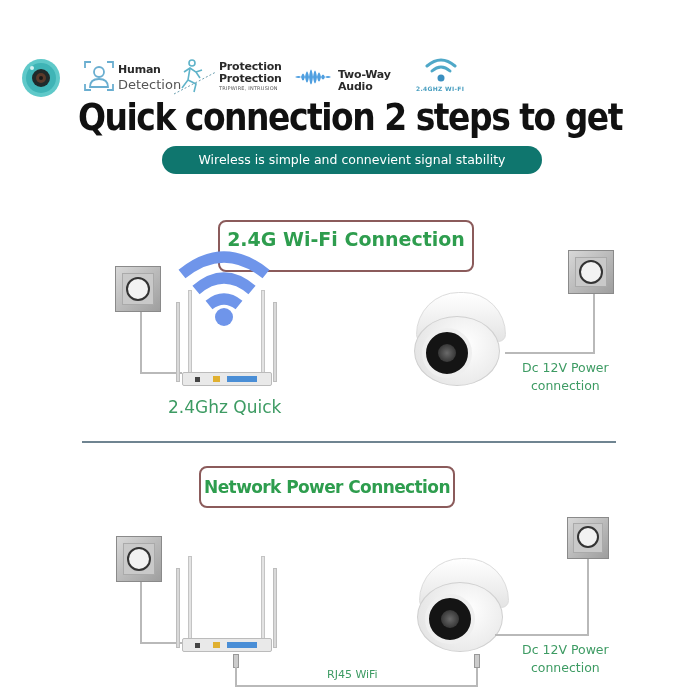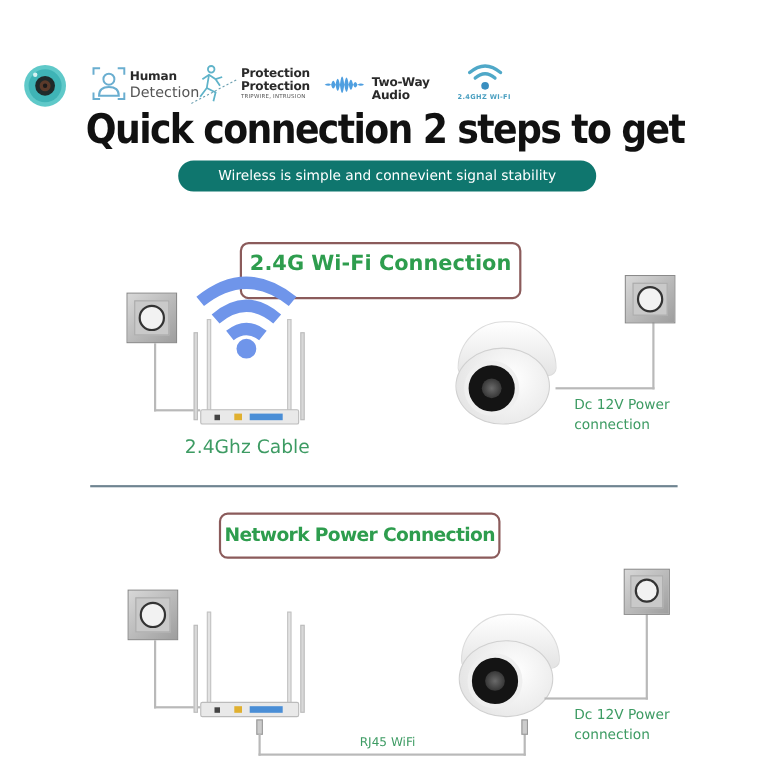--- a/index.html
+++ b/index.html
@@ -25,21 +25,21 @@
     color: #fff; font-family: "DejaVu Sans", sans-serif; font-size: 12.5px;
     text-align: center; line-height: 28px;
   }
   .section-box {
     border: 2px solid #8b5b5b; border-radius: 8px; background: #fff;
     color: #2e9d4e; font-family: "DejaVu Sans", sans-serif; font-weight: bold;
     text-align: center;
   }
   .box1 { left: 218px; top: 204px; width: 256px; height: 52px; font-size: 19px; line-height: 34px; margin-top: 16px; }
   .box2 { left: 199px; top: 466px; width: 256px; height: 42px; font-size: 17px; line-height: 38px; letter-spacing: -0.6px; transform-origin: center; }
-  .green-label { color: #3d9b63; font-family: "DejaVu Sans", sans-serif; }
+  .green-label { color: #3d9b63; font-family: "DejaVu Sans", sans-serif; text-align: center; }
   .divider { left: 82px; top: 441px; width: 534px; height: 2px; background: #6f8491; }
   .wire { background: #b9b9b9; }
 </style>
 </head>
 <body>
 
 <div class="abs" style="left:0;top:0;width:700px;height:70px;margin-top:44px;">
 
   <svg class="abs" style="left:21px;top:14px;" width="40" height="40" viewBox="0 0 40 40">
     <circle cx="20" cy="20" r="19" fill="#5fc9c9"></circle>
@@ -124,21 +124,21 @@
   <div class="abs" style="left:8px;top:22px;width:4px;height:80px;background:#d9d9d9;border:1px solid #bdbdbd;"></div>
   <div class="abs" style="left:20px;top:10px;width:4px;height:90px;background:#e3e3e3;border:1px solid #c4c4c4;"></div>
   <div class="abs" style="left:93px;top:10px;width:4px;height:90px;background:#e3e3e3;border:1px solid #c4c4c4;"></div>
   <div class="abs" style="left:105px;top:22px;width:4px;height:80px;background:#d9d9d9;border:1px solid #bdbdbd;"></div>
   <div class="abs" style="left:14px;top:92px;width:90px;height:14px;background:#e9e9e9;border:1px solid #bbb;border-radius:2px;">
     <div class="abs" style="left:12px;top:4px;width:5px;height:5px;background:#444;"></div>
     <div class="abs" style="left:30px;top:3px;width:7px;height:6px;background:#e0b030;"></div>
     <div class="abs" style="left:44px;top:3px;width:30px;height:6px;background:#4a8ed6;"></div>
   </div>
 </div>
-<div class="abs green-label" style="left:168px;top:397px;font-size:17px;">2.4Ghz Cable</div>
+<div class="abs green-label" style="left:168px;top:397px;font-size:17px;">2.4Ghz Quick</div>
 
 <div class="abs" style="left:412px;top:292px;width:96px;height:96px;">
   <div class="abs" style="left:4px;top:0;width:90px;height:50px;border-radius:45px 45px 8px 8px;background:linear-gradient(#ffffff,#e4e4e4);border:1px solid #dcdcdc;"></div>
   <div class="abs" style="left:2px;top:24px;width:86px;height:70px;border-radius:50%;background:radial-gradient(circle at 60% 40%,#ffffff,#dedede);border:1px solid #d0d0d0;"></div>
   <div class="abs" style="left:10px;top:36px;width:50px;height:50px;border-radius:50%;background:#141414;border:4px solid #efefef;"></div>
   <div class="abs" style="left:26px;top:52px;width:18px;height:18px;border-radius:50%;background:radial-gradient(circle,#6a6a6a,#222);"></div>
 </div>
 <div class="abs wire" style="left:505px;top:352px;width:90px;height:2px;"></div>
 <div class="abs wire" style="left:593px;top:293px;width:2px;height:61px;"></div>
 <div class="abs" style="left:568px;top:250px;width:46px;height:44px;background:linear-gradient(135deg,#d8d8d8,#9e9e9e);border:1px solid #8a8a8a;">

